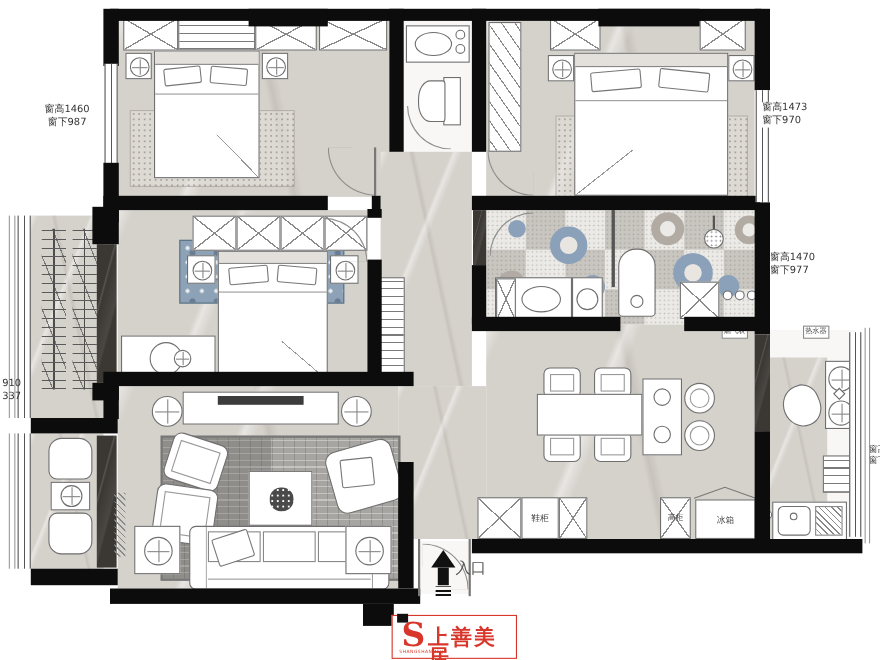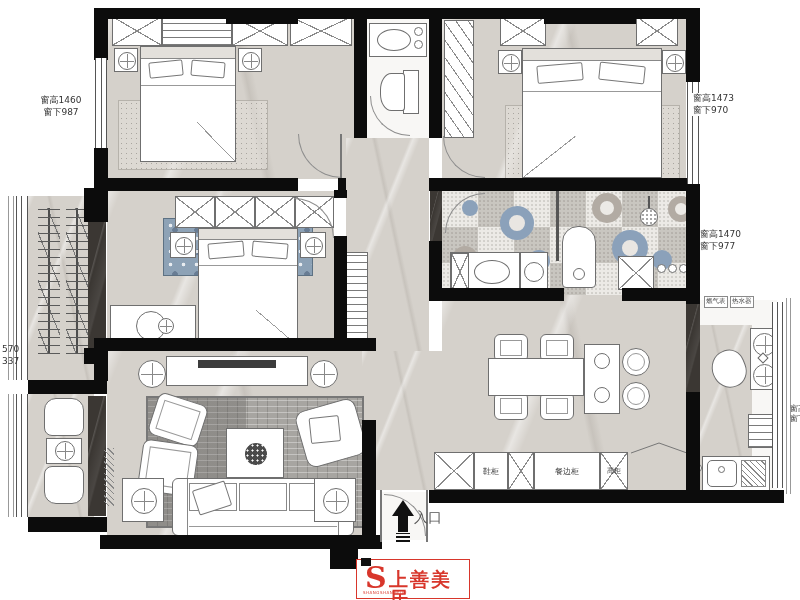--- a/index.html
+++ b/index.html
@@ -235,32 +235,32 @@
     </div>
   <div class="circle" style="left:622px;top:382px;width:28px;height:28px">
       <div class="circle" style="left:4px;top:4px;width:18px;height:18px;border-color:#999"></div>
     </div>
 
   <div class="xbox" style="left:434px;top:452px;width:40px;height:38px"></div>
   <div class="furn cablbl" style="left:474px;top:452px;width:34px;height:38px">
       <span>鞋柜</span>
     </div>
   <div class="xbox" style="left:508px;top:452px;width:26px;height:38px"></div>
-  <div class="furn cablbl" style="left:534px;top:452px;width:66px;height:38px">
-      <span>餐边柜</span>
-    </div>
   <div class="xbox" style="left:600px;top:452px;width:28px;height:38px"></div>
   <div class="a cablbl" style="left:600px;top:452px;width:28px;height:38px;font-size:7px;color:#444">
       <span>高柜</span>
     </div>
   <svg class="a" style="left:630px;top:442px" width="58" height="12">
       <polyline points="1,11 29,1 57,11" fill="none" stroke="#777" stroke-width="1"></polyline>
     </svg>
-
-  <div class="tag" style="left:704px;top:296px"><span>燃气表</span></div>
+  <div class="furn cablbl" style="left:632px;top:454px;width:55px;height:36px">
+      <span>冰箱</span>
+    </div>
+
+  <div class="tag" style="left:656px;top:296px"><span>燃气表</span></div>
   <div class="tag" style="left:730px;top:296px"><span>热水器</span></div>
   <div class="furn" style="left:750px;top:328px;width:28px;height:62px"></div>
   <div class="plant" style="left:753px;top:333px;width:21px;height:21px"></div>
   <div class="plant" style="left:753px;top:364px;width:21px;height:21px"></div>
   <div class="a" style="left:759px;top:354px;width:8px;height:8px;border:1px solid #666;transform:rotate(45deg);background:#fff"></div>
   <div class="furn" style="left:712px;top:350px;width:34px;height:38px;border-radius:50% 42% 46% 50%;transform:rotate(-22deg)"></div>
   <div class="furn hlines" style="left:748px;top:414px;width:26px;height:34px"></div>
   <div class="furn" style="left:702px;top:456px;width:68px;height:36px"></div>
   <div class="furn" style="left:707px;top:460px;width:30px;height:27px;border-radius:5px"></div>
   <div class="circle" style="left:718px;top:466px;width:7px;height:7px"></div>
@@ -321,21 +321,21 @@
   </div>
   <div class="lbl" style="left:692px;top:93px;background:#fff;padding:0 1px">
     <span>窗高1473</span><br>
     <span>窗下970</span>
   </div>
   <div class="lbl" style="left:700px;top:229px">
     <span>窗高1470</span><br>
     <span>窗下977</span>
   </div>
   <div class="lbl" style="left:2px;top:344px;width:34px">
-    <span>570</span><br>
+    <span>910</span><br>
     <span>337</span>
   </div>
   <div class="lbl" style="left:790px;top:404px;width:10px;overflow:hidden;font-size:8px">
     <span>窗高</span><br>
     <span>窗下</span>
   </div>
 
   <div class="logo-frame" style="left:356px;top:559px;width:112px;height:38px">
     <div class="a" style="left:4px;top:-2px;width:10px;height:8px;background:#111"></div>
     <div class="logo-mark" style="left:8px;top:3px">S</div>

